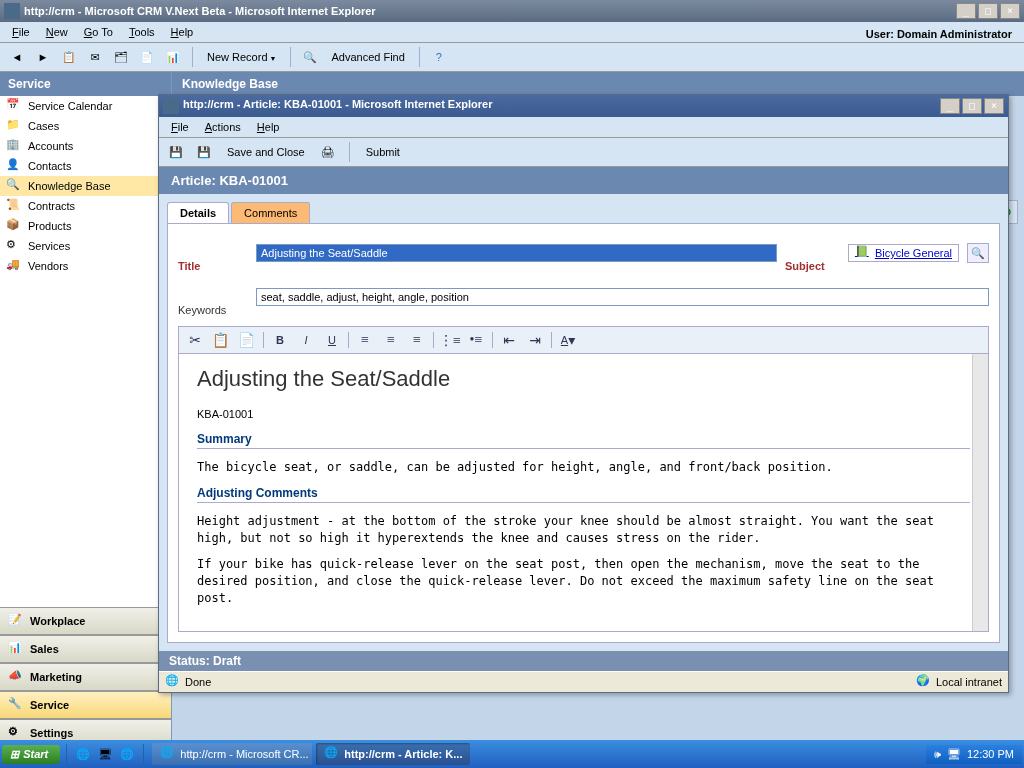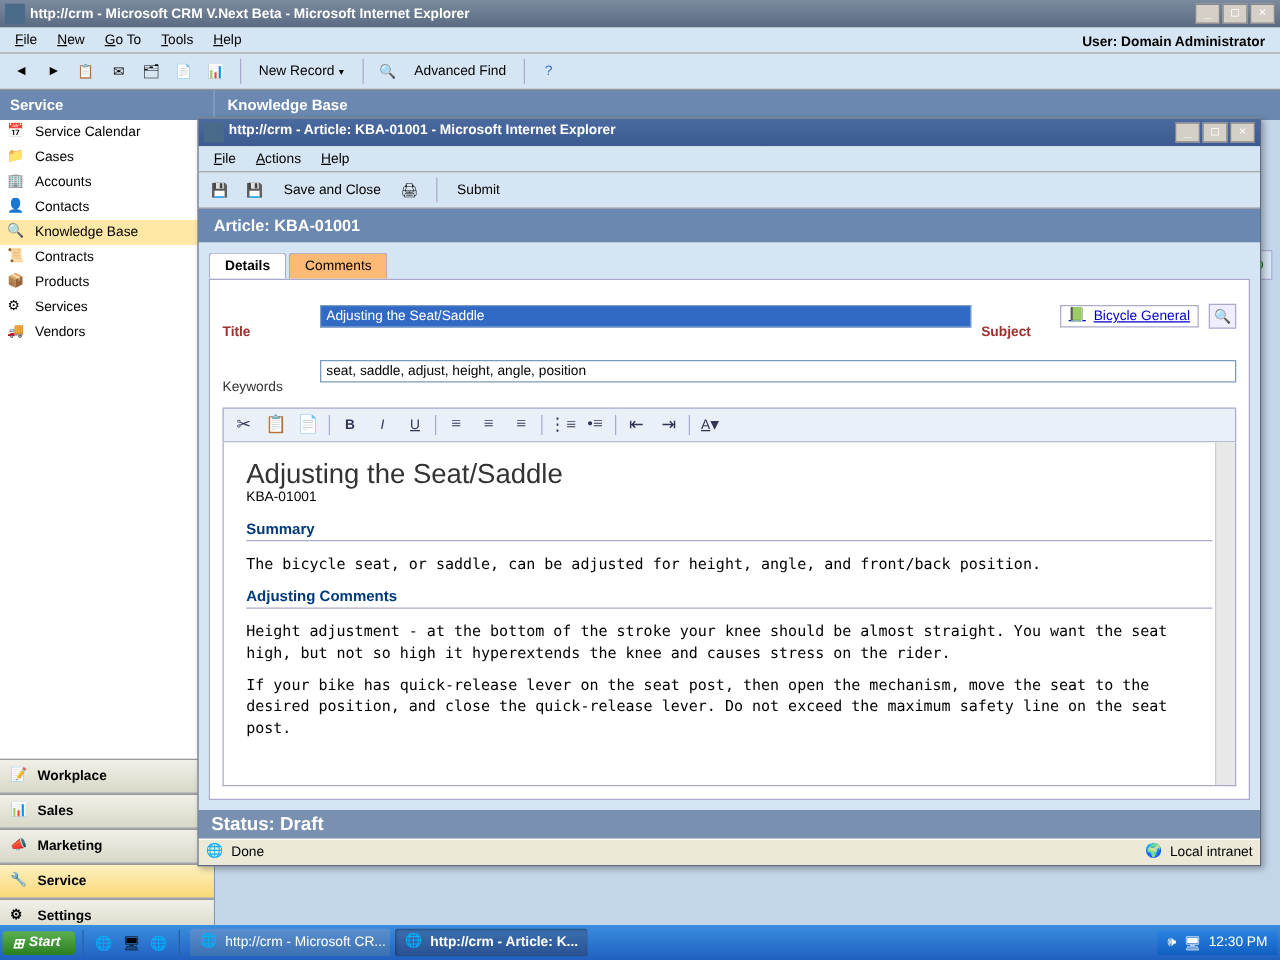--- a/index.html
+++ b/index.html
@@ -57,25 +57,25 @@
 .subj-link { color: #0000cc; text-decoration: underline; cursor: pointer; padding: 0 6px; border: 1px solid #aac; background: white; display: inline-flex; align-items: center; gap: 4px; }
 .lookup-btn { width: 22px; height: 20px; border: 1px solid #aac; background: #eef; cursor: pointer; display: flex; align-items: center; justify-content: center; }
 
 .editor-toolbar { background: #eaf0f8; border: 1px solid #aac; padding: 3px 6px; display: flex; align-items: center; gap: 6px; margin-top: 4px; }
 .ed-btn { width: 20px; height: 20px; display: flex; align-items: center; justify-content: center; cursor: pointer; font-family: 'Times New Roman', serif; font-size: 14px; color: #335; }
 .ed-sep { width: 1px; height: 16px; background: #aac; }
 
 .editor { flex: 1; border: 1px solid #aac; border-top: none; padding: 12px 18px; overflow-y: auto; background: white; position: relative; }
 .editor-scroll { position: absolute; right: 0; top: 0; bottom: 0; width: 16px; background: #e8e8e8; border-left: 1px solid #ccc; }
 .editor h1 { font-family: Verdana, sans-serif; font-size: 22px; font-weight: normal; color: #333; }
-.editor .artid { font-size: 11px; margin: 0 0 12px; }
+.editor .artid { font-size: 11px; margin: 16px 0 12px; }
 .editor h2 { font-family: Verdana, sans-serif; font-size: 12px; color: #003a7a; font-weight: bold; border-bottom: 1px solid #aac; padding-bottom: 2px; margin: 8px 0; }
 .editor p { font-family: Verdana, monospace; font-size: 12px; margin: 10px 0; line-height: 1.4; }
 
-.statusbar { background: #7a90b0; color: white; padding: 3px 10px; font-weight: bold; font-size: 15px; }
+.statusbar { background: #7a90b0; color: white; padding: 3px 10px; font-weight: bold; font-size: 12px; }
 .ie-status { background: #ece9d8; border-top: 1px solid #fff; padding: 2px 6px; display: flex; align-items: center; font-size: 11px; }
 .ie-status .zone { margin-left: auto; display: flex; align-items: center; gap: 4px; }
 .refresh-btn { position: absolute; right: 6px; top: 128px; width: 24px; height: 24px; background: #d6e5f3; border: 1px solid #aac; display: flex; align-items: center; justify-content: center; color: green; font-size: 14px; cursor: pointer; }
 
 
 .taskbar { position: absolute; left: 0; right: 0; bottom: 0; height: 28px; background: linear-gradient(#3a8ee0, #2060c0); display: flex; align-items: center; padding: 0 2px; }
 .start-btn { background: linear-gradient(#5ab050, #2a8020); color: white; font-weight: bold; font-style: italic; padding: 3px 12px 3px 8px; border-radius: 3px; cursor: pointer; display: flex; align-items: center; gap: 4px; }
 .ql { display: flex; gap: 2px; margin: 0 6px; padding: 0 6px; border-left: 1px solid #2a60a0; border-right: 1px solid #2a60a0; }
 .ql-btn { width: 20px; height: 20px; display: flex; align-items: center; justify-content: center; cursor: pointer; }
 .task-btn { background: linear-gradient(#5a90d0, #3a70b0); color: white; padding: 3px 8px; margin: 0 2px; border-radius: 2px; cursor: pointer; max-width: 160px; overflow: hidden; white-space: nowrap; display: flex; align-items: center; gap: 4px; }

